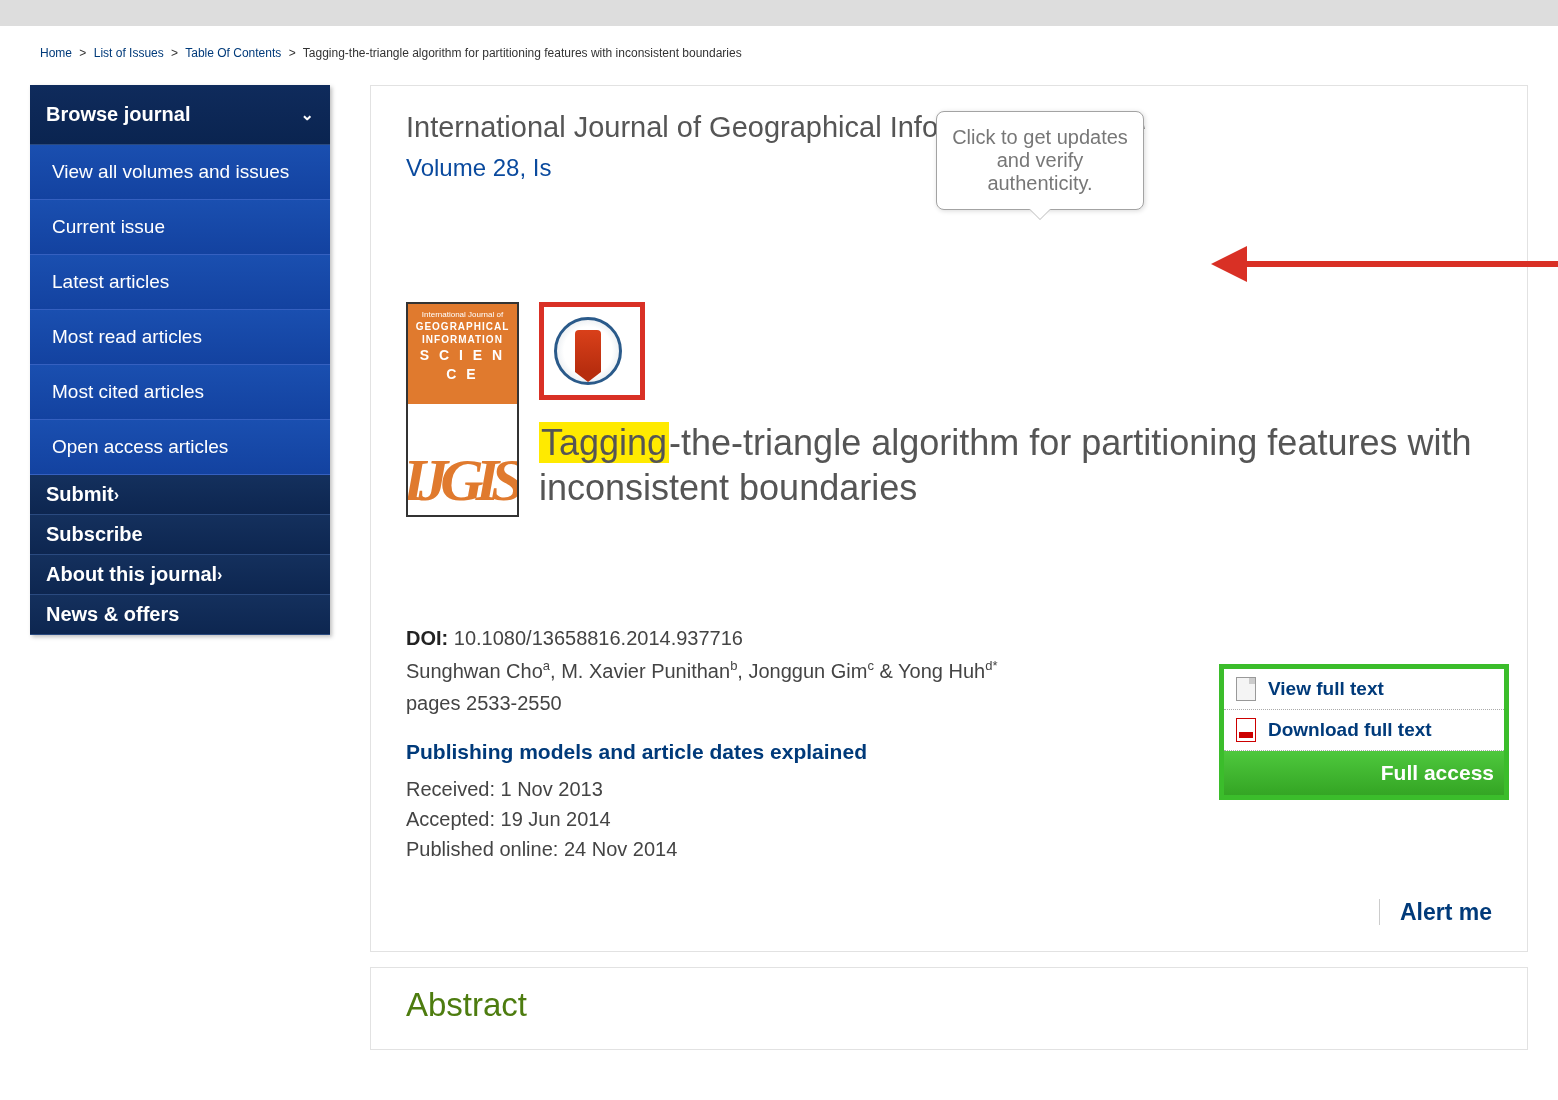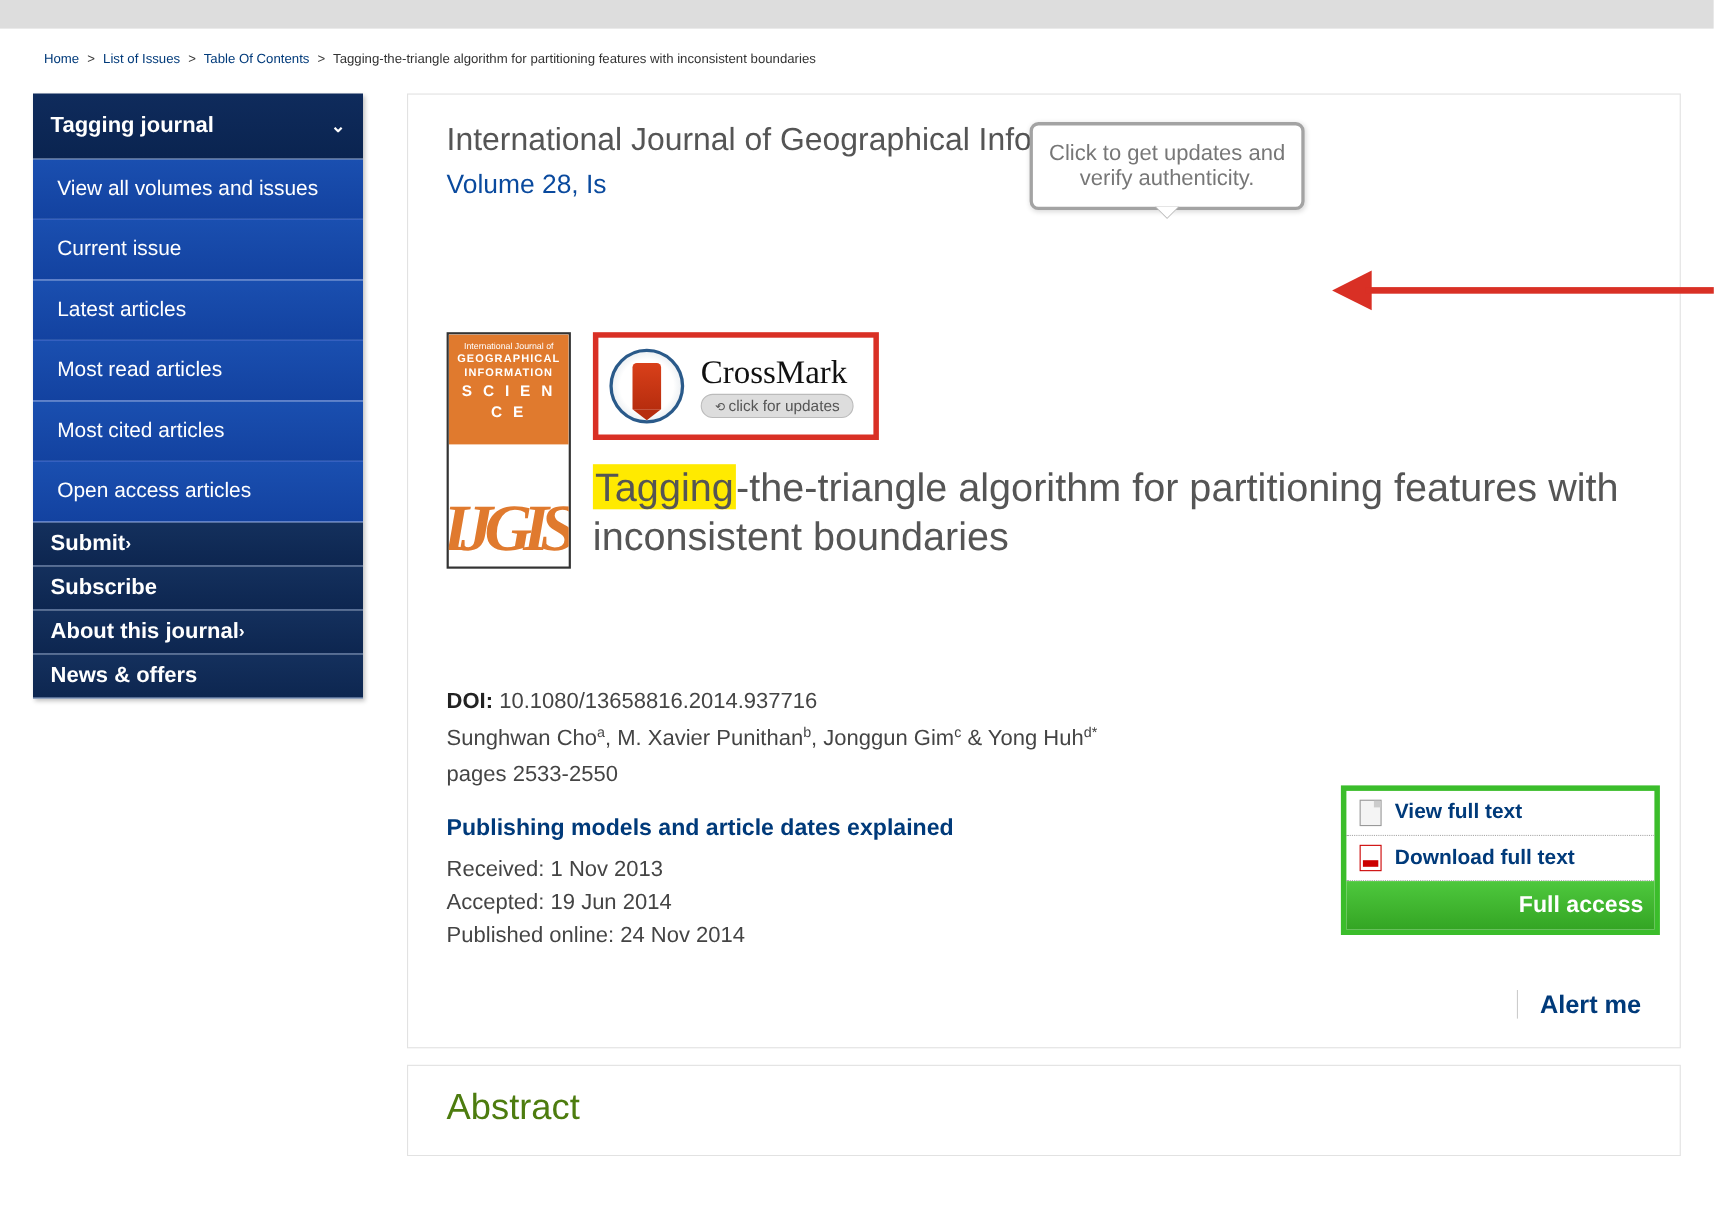--- a/index.html
+++ b/index.html
@@ -18,21 +18,21 @@
   .side-sub { background: linear-gradient(#1a4fb0,#1342a0); color: #fff; font-weight: normal; padding: 16px 22px; font-size: 19px; border-bottom: 1px solid #3560c0; cursor: pointer; }
   .side-dark { background: linear-gradient(#14305d,#0d2650); color: #fff; font-weight: bold; padding: 8px 16px; font-size: 20px; display: flex; justify-content: flex-start; align-items: center; border-bottom: 1px solid #2a4a7f; cursor: pointer; }
   .chev { color: #fff; font-size: 16px; }
 
   
   .main { flex: 1; }
   .card { border: 1px solid #e2e2e2; padding: 25px 35px; margin-bottom: 15px; position: relative; }
   .journal-title { font-size: 29px; color: #555; font-weight: normal; margin-bottom: 10px; }
   .volume-link { color: #0a4a9e; font-size: 24px; text-decoration: none; }
 
-  .tooltip-box { position: absolute; top: 25px; left: 565px; width: 250px; background: #fff; border: 3px solid #a3a3a3; border-radius: 8px; padding: 14px; text-align: center; color: #777; font-size: 20px; box-shadow: 1px 1px 5px rgba(0,0,0,0.15); z-index: 5; }
+  .tooltip-box { position: absolute; top: 25px; left: 565px; width: 208px; background: #fff; border: 1px solid #a3a3a3; border-radius: 8px; padding: 14px; text-align: center; color: #777; font-size: 20px; box-shadow: 1px 1px 5px rgba(0,0,0,0.15); z-index: 5; }
   .tooltip-box::after { content: ""; position: absolute; bottom: -10px; left: 50%; transform: translateX(-50%); border-left: 10px solid transparent; border-right: 10px solid transparent; border-top: 10px solid #fff; }
   .tooltip-box::before { content: ""; position: absolute; bottom: -11px; left: 50%; transform: translateX(-50%); border-left: 11px solid transparent; border-right: 11px solid transparent; border-top: 11px solid #bbb; }
 
   .cover-row { display: flex; gap: 20px; margin-top: 120px; position: relative; }
   .cover { width: 155px; height: 215px; border: 2px solid #333; background: #fff; position: relative; overflow: hidden; }
   .cover-top { background: #e07a2e; height: 100px; padding: 6px; }
   .cover-top-text { color: #fff; font-size: 8px; text-align: center; line-height: 1.3; }
   .cover-mid { font-family: serif; font-style: italic; font-size: 60px; color: #e07a2e; position: absolute; bottom: 0; left: -5px; letter-spacing: -8px; font-weight: bold; }
 
   .cm-wrap { }
@@ -44,21 +44,21 @@
   .cm-title { font-family: "Times New Roman", serif; font-size: 30px; color: #111; }
   .cm-sub { background: #ddd; border: 1px solid #bbb; border-radius: 12px; padding: 2px 12px; font-size: 14px; color: #555; display:inline-block; margin-top: 2px; }
 
   .arrow { position: absolute; left: 840px; top: 163px; width: 350px; height: 30px; z-index: 3; }
   .arrow-line { position: absolute; top: 12px; left: 30px; right: 0; height: 6px; background: #d93025; }
   .arrow-head { position: absolute; left: 0; top: -3px; border-right: 36px solid #d93025; border-top: 18px solid transparent; border-bottom: 18px solid transparent; }
 
   .art-title { font-size: 36px; color: #555; font-weight: normal; margin-top: 20px; line-height: 1.25; }
   .hl { background: #ffea00; padding: 0 2px; }
 
-  .access-box { border: 5px solid #3bbd2b; position: absolute; right: 18px; top: 628px; width: 290px; }
+  .access-box { border: 5px solid #3bbd2b; position: absolute; right: 18px; top: 578px; width: 290px; }
   .access-row { display: flex; align-items: center; gap: 12px; padding: 8px 12px; border-bottom: 1px dotted #aaa; }
   .access-row:last-of-type { border-bottom: none; }
   .access-row a { color: #003a7a; font-weight: bold; text-decoration: none; font-size: 19px; }
   .doc-icon { width: 20px; height: 24px; border: 1px solid #999; background: #f4f4f4; position: relative; }
   .doc-icon::after { content:""; position:absolute; top:0; right:0; width:6px; height:6px; background:#ccc; }
   .pdf-icon { width: 20px; height: 24px; background: #fff; border: 1px solid #c00; position: relative; }
   .pdf-icon::before { content:""; position:absolute; bottom:3px; left:2px; right:2px; height:6px; background:#c00; }
   .full-access { background: linear-gradient(#4ec83d,#34a524); color: #fff; font-weight: bold; text-align: right; padding: 10px; font-size: 21px; }
 
   .doi-row { margin-top: 110px; font-size: 20px; color: #444; }
@@ -87,21 +87,21 @@
     <span class="sep">&gt;</span>
     <a href="#">Table Of Contents</a>
     <span class="sep">&gt;</span>
     <span class="current">Tagging-the-triangle algorithm for partitioning features with inconsistent boundaries</span>
   </div>
 
   <div class="layout">
 
     <div class="sidebar">
       <div class="side-header">
-        <span>Tagging journal</span>
+        <span>Browse journal</span>
         <span class="chev">⌄</span>
       </div>
       <div class="side-sub">View all volumes and issues</div>
       <div class="side-sub">Current issue</div>
       <div class="side-sub">Latest articles</div>
       <div class="side-sub">Most read articles</div>
       <div class="side-sub">Most cited articles</div>
       <div class="side-sub">Open access articles</div>
       <div class="side-dark">
         <span>Submit</span>
@@ -141,24 +141,20 @@
               <div class="cover-top-text" style="font-size:14px;font-weight:bold;letter-spacing:3px;">S C I E N C E</div>
             </div>
             <div class="cover-mid">IJGIS</div>
           </div>
 
           <div class="cm-wrap">
             <div class="red-box">
               <div class="cm-badge">
                 <div class="ribbon"></div>
               </div>
-              <div class="cm-text">
-                <div class="cm-title">CrossMark</div>
-                <div class="cm-sub"><span style="font-size:11px;">⟲ </span><span>click for updates</span></div>
-              </div>
             </div>
 
             <div class="art-title">
               <span class="hl">Tagging</span><span>-the-triangle algorithm for partitioning features with inconsistent boundaries</span>
             </div>
           </div>
         </div>
 
         
         <div class="access-box">

